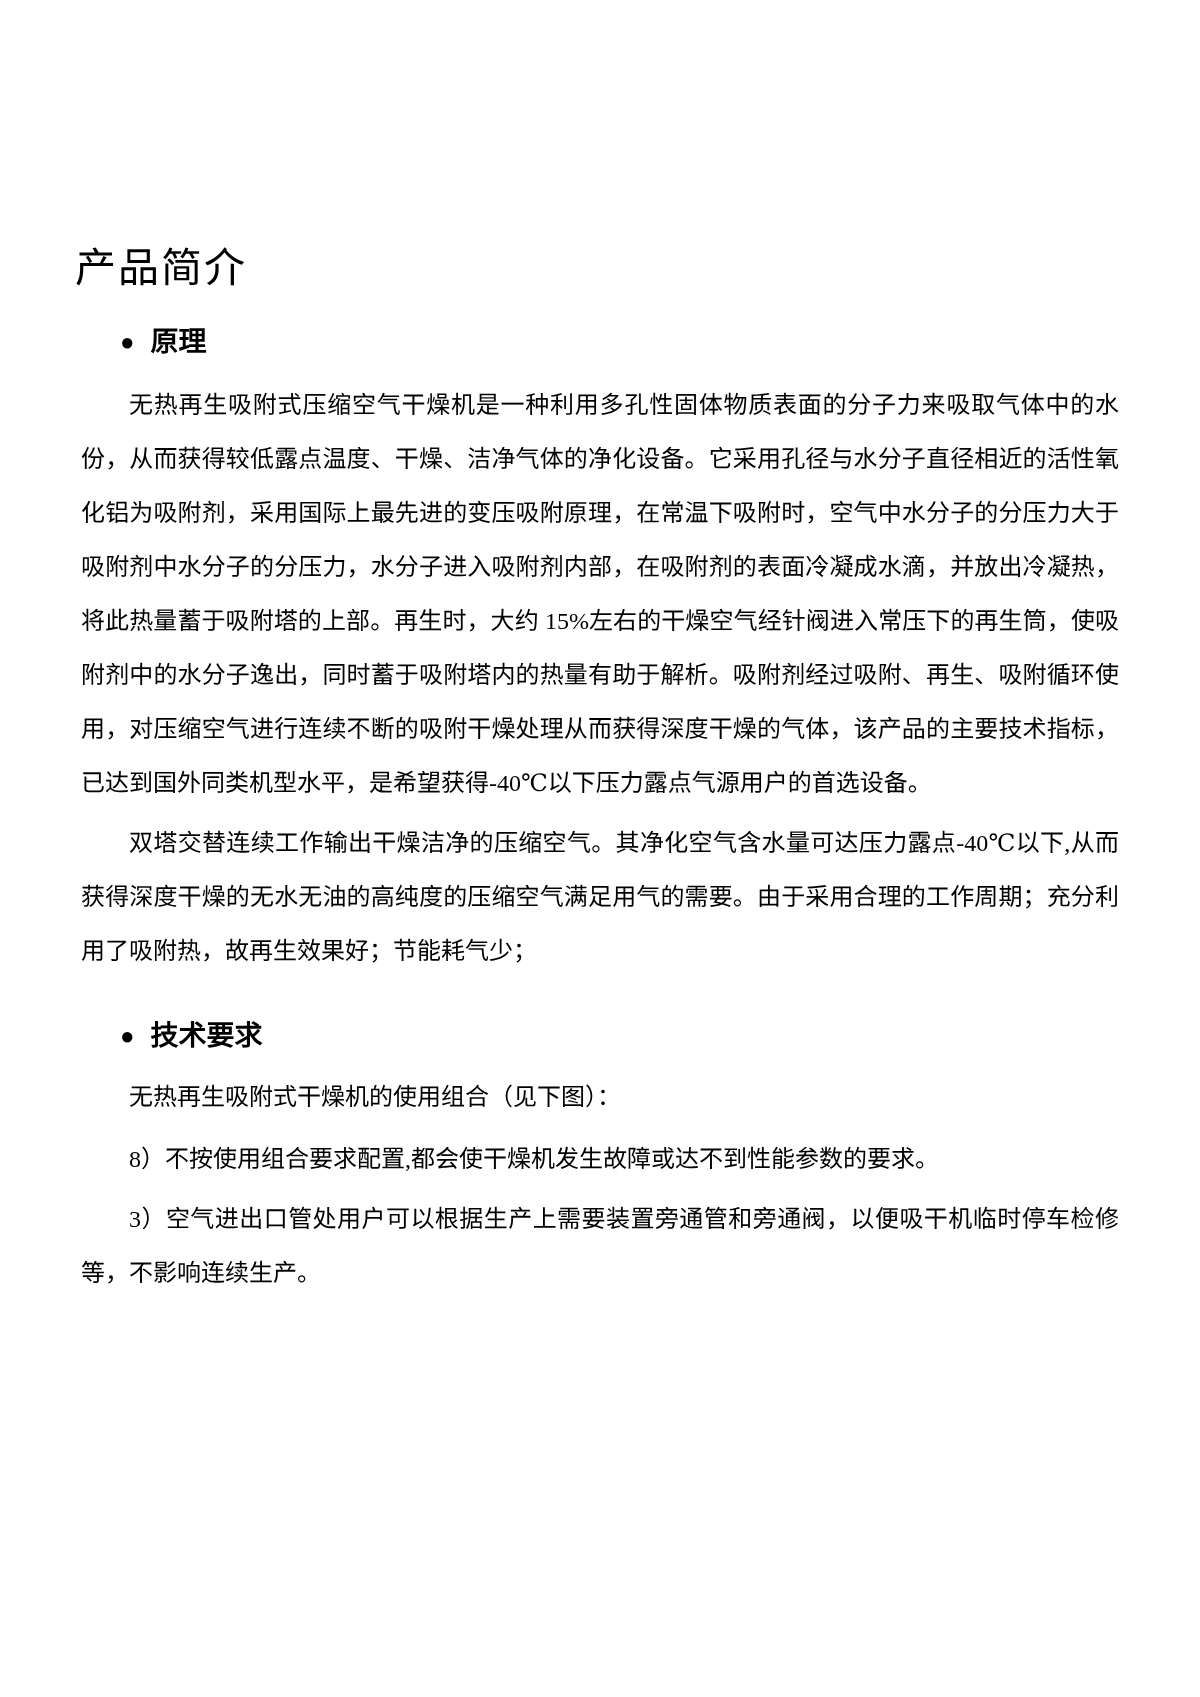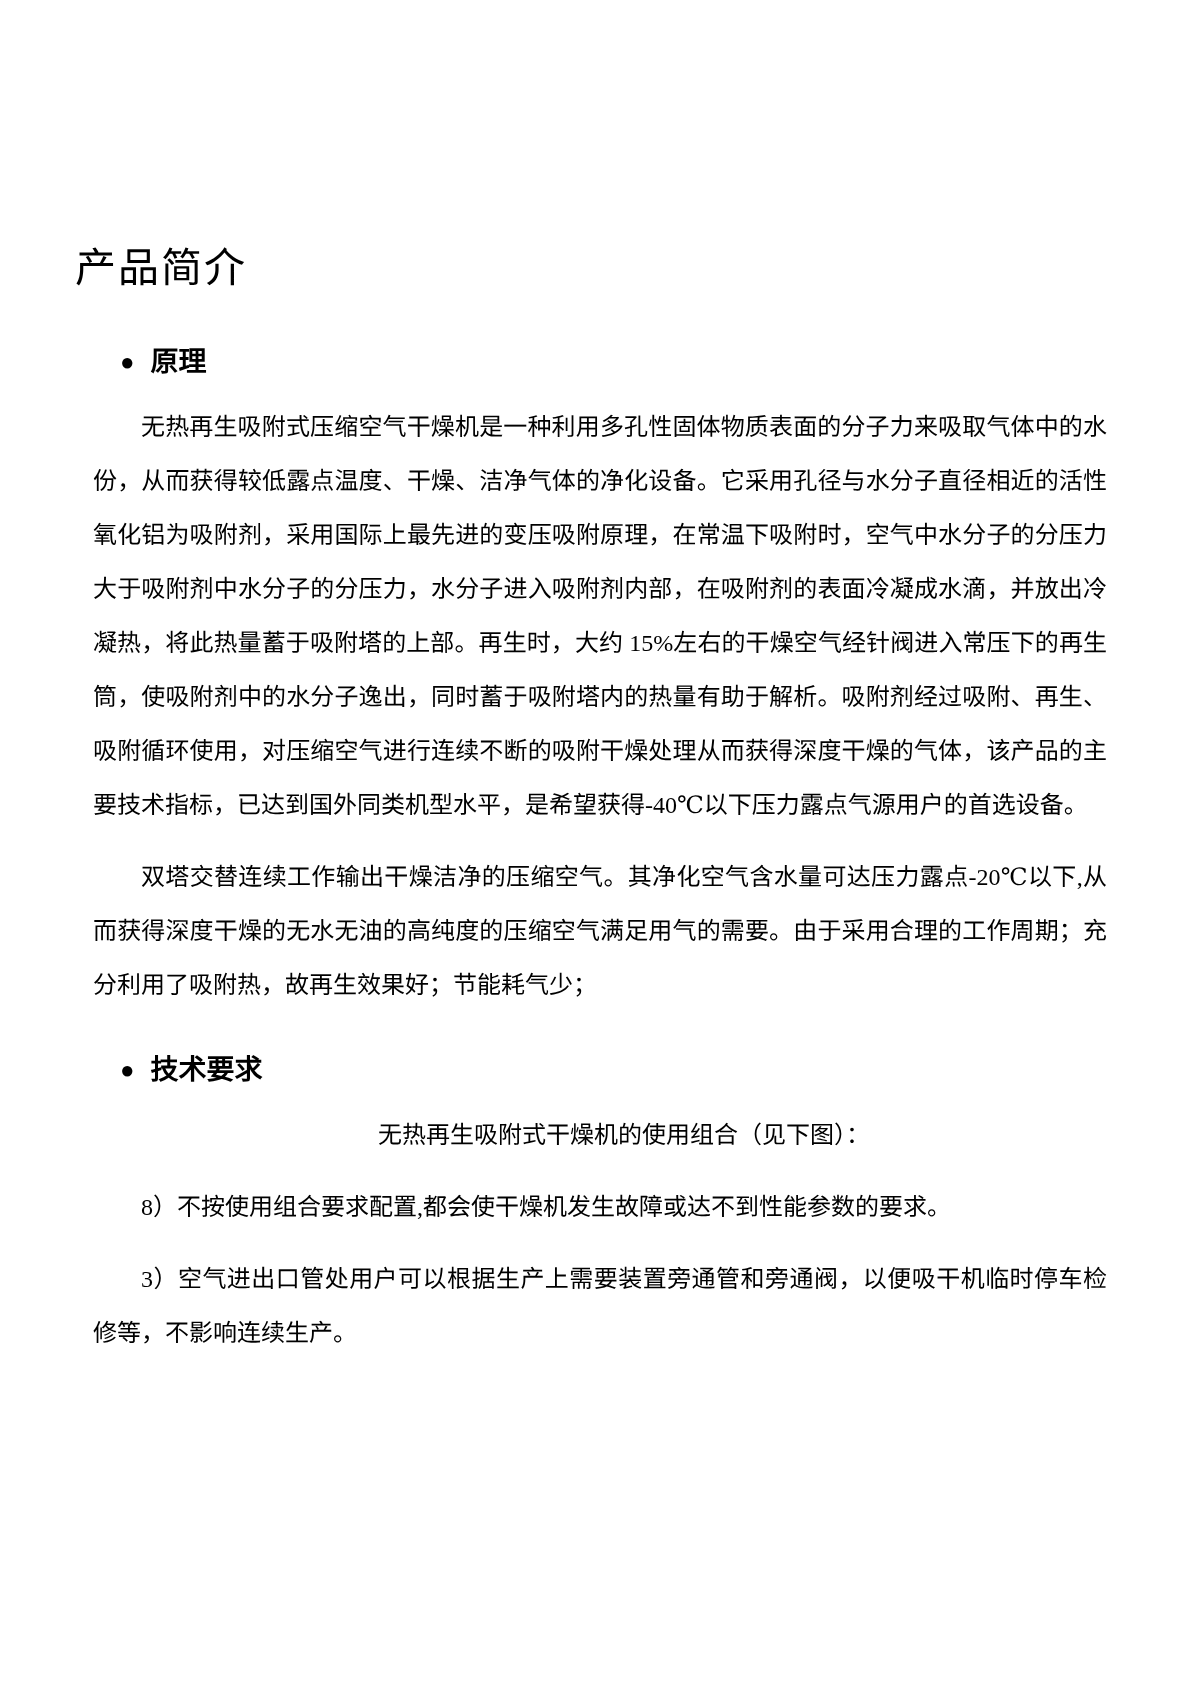--- a/index.html
+++ b/index.html
@@ -12,21 +12,21 @@
     width: 1200px;
     min-height: 1697px;
     margin: 0 auto;
     background: #ffffff;
     color: #000000;
     box-sizing: border-box;
     padding: 240px 75px 60px 75px;
     font-family: "Liberation Serif", "DejaVu Serif", serif;
   }
   .doc-title {
-    margin: 0 0 46px 0;
+    margin: 0 0 26px 0;
     font-family: "Liberation Sans", "DejaVu Sans", sans-serif;
     font-weight: 500;
     font-size: 41px;
     line-height: 56px;
     letter-spacing: 2px;
     color: #000000;
   }
   .section-heading {
     display: flex;
     align-items: center;
@@ -40,50 +40,51 @@
   }
   .section-heading .bullet {
     font-size: 24px;
     margin-right: 16px;
     line-height: 40px;
   }
   .section--tech .section-heading {
     margin-top: 38px;
   }
   .body-para {
-    margin: 18px;
+    margin: 6px;
     font-size: 24px;
     line-height: 54px;
     text-align: justify;
     text-indent: 2em;
     color: #000000;
   }
   .body-para--plain {
-    text-align: center;
+    text-align: left;
+    font-family: Liberation Mono, monospace;
   }
   .body-para sup {
     font-size: 14px;
     vertical-align: super;
     line-height: 0;
   }
 </style>
 </head>
 <body>
 
 <div class="page">
 
   <h1 class="doc-title">产品简介</h1>
 
   <div class="section section--principle">
     <div class="section-heading">
       <span class="bullet">●</span>
       <span class="heading-text">原理</span>
     </div>
     <p class="body-para">无热再生吸附式压缩空气干燥机是一种利用多孔性固体物质表面的分子力来吸取气体中的水份，从而获得较低露点温度、干燥、洁净气体的净化设备。它采用孔径与水分子直径相近的活性氧化铝为吸附剂，采用国际上最先进的变压吸附原理，在常温下吸附时，空气中水分子的分压力大于吸附剂中水分子的分压力，水分子进入吸附剂内部，在吸附剂的表面冷凝成水滴，并放出冷凝热，将此热量蓄于吸附塔的上部。再生时，大约 15%左右的干燥空气经针阀进入常压下的再生筒，使吸附剂中的水分子逸出，同时蓄于吸附塔内的热量有助于解析。吸附剂经过吸附、再生、吸附循环使用，对压缩空气进行连续不断的吸附干燥处理从而获得深度干燥的气体，该产品的主要技术指标，已达到国外同类机型水平，是希望获得-40℃以下压力露点气源用户的首选设备。</p>
-    <p class="body-para">双塔交替连续工作输出干燥洁净的压缩空气。其净化空气含水量可达压力露点-20℃以下,从而获得深度干燥的无水无油的高纯度的压缩空气满足用气的需要。由于采用合理的工作周期；充分利用了吸附热，故再生效果好；节能耗气少；</p>
+    <p class="body-para">双塔交替连续工作输出干燥洁净的压缩空气。其净化空气含水量可达压力露点-40℃以下,从而获得深度干燥的无水无油的高纯度的压缩空气满足用气的需要。由于采用合理的工作周期；充分利用了吸附热，故再生效果好；节能耗气少；</p>
   </div>
 
   <div class="section section--tech">
     <div class="section-heading">
       <span class="bullet">●</span>
       <span class="heading-text">技术要求</span>
     </div>
     <p class="body-para body-para--plain">无热再生吸附式干燥机的使用组合（见下图）：</p>
     <p class="body-para">8）不按使用组合要求配置,都会使干燥机发生故障或达不到性能参数的要求。</p>
     <p class="body-para">3）空气进出口管处用户可以根据生产上需要装置旁通管和旁通阀，以便吸干机临时停车检修等，不影响连续生产。</p>

